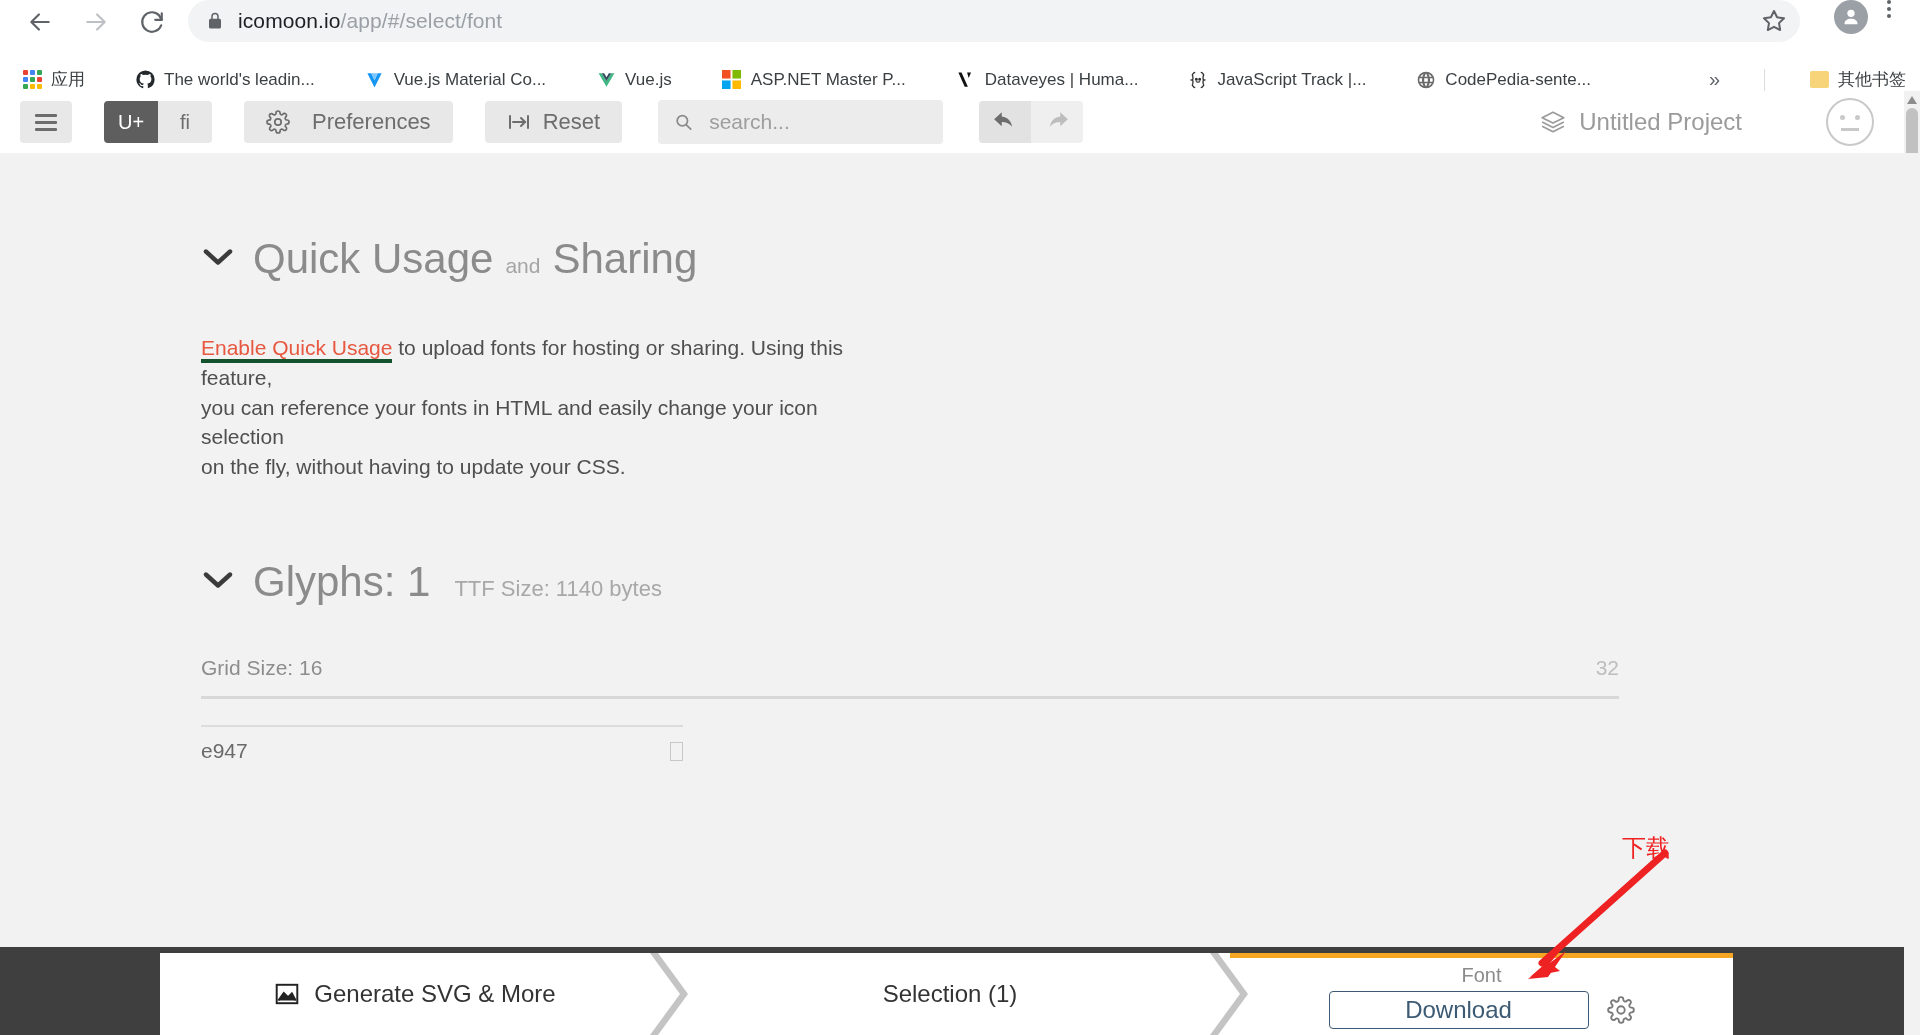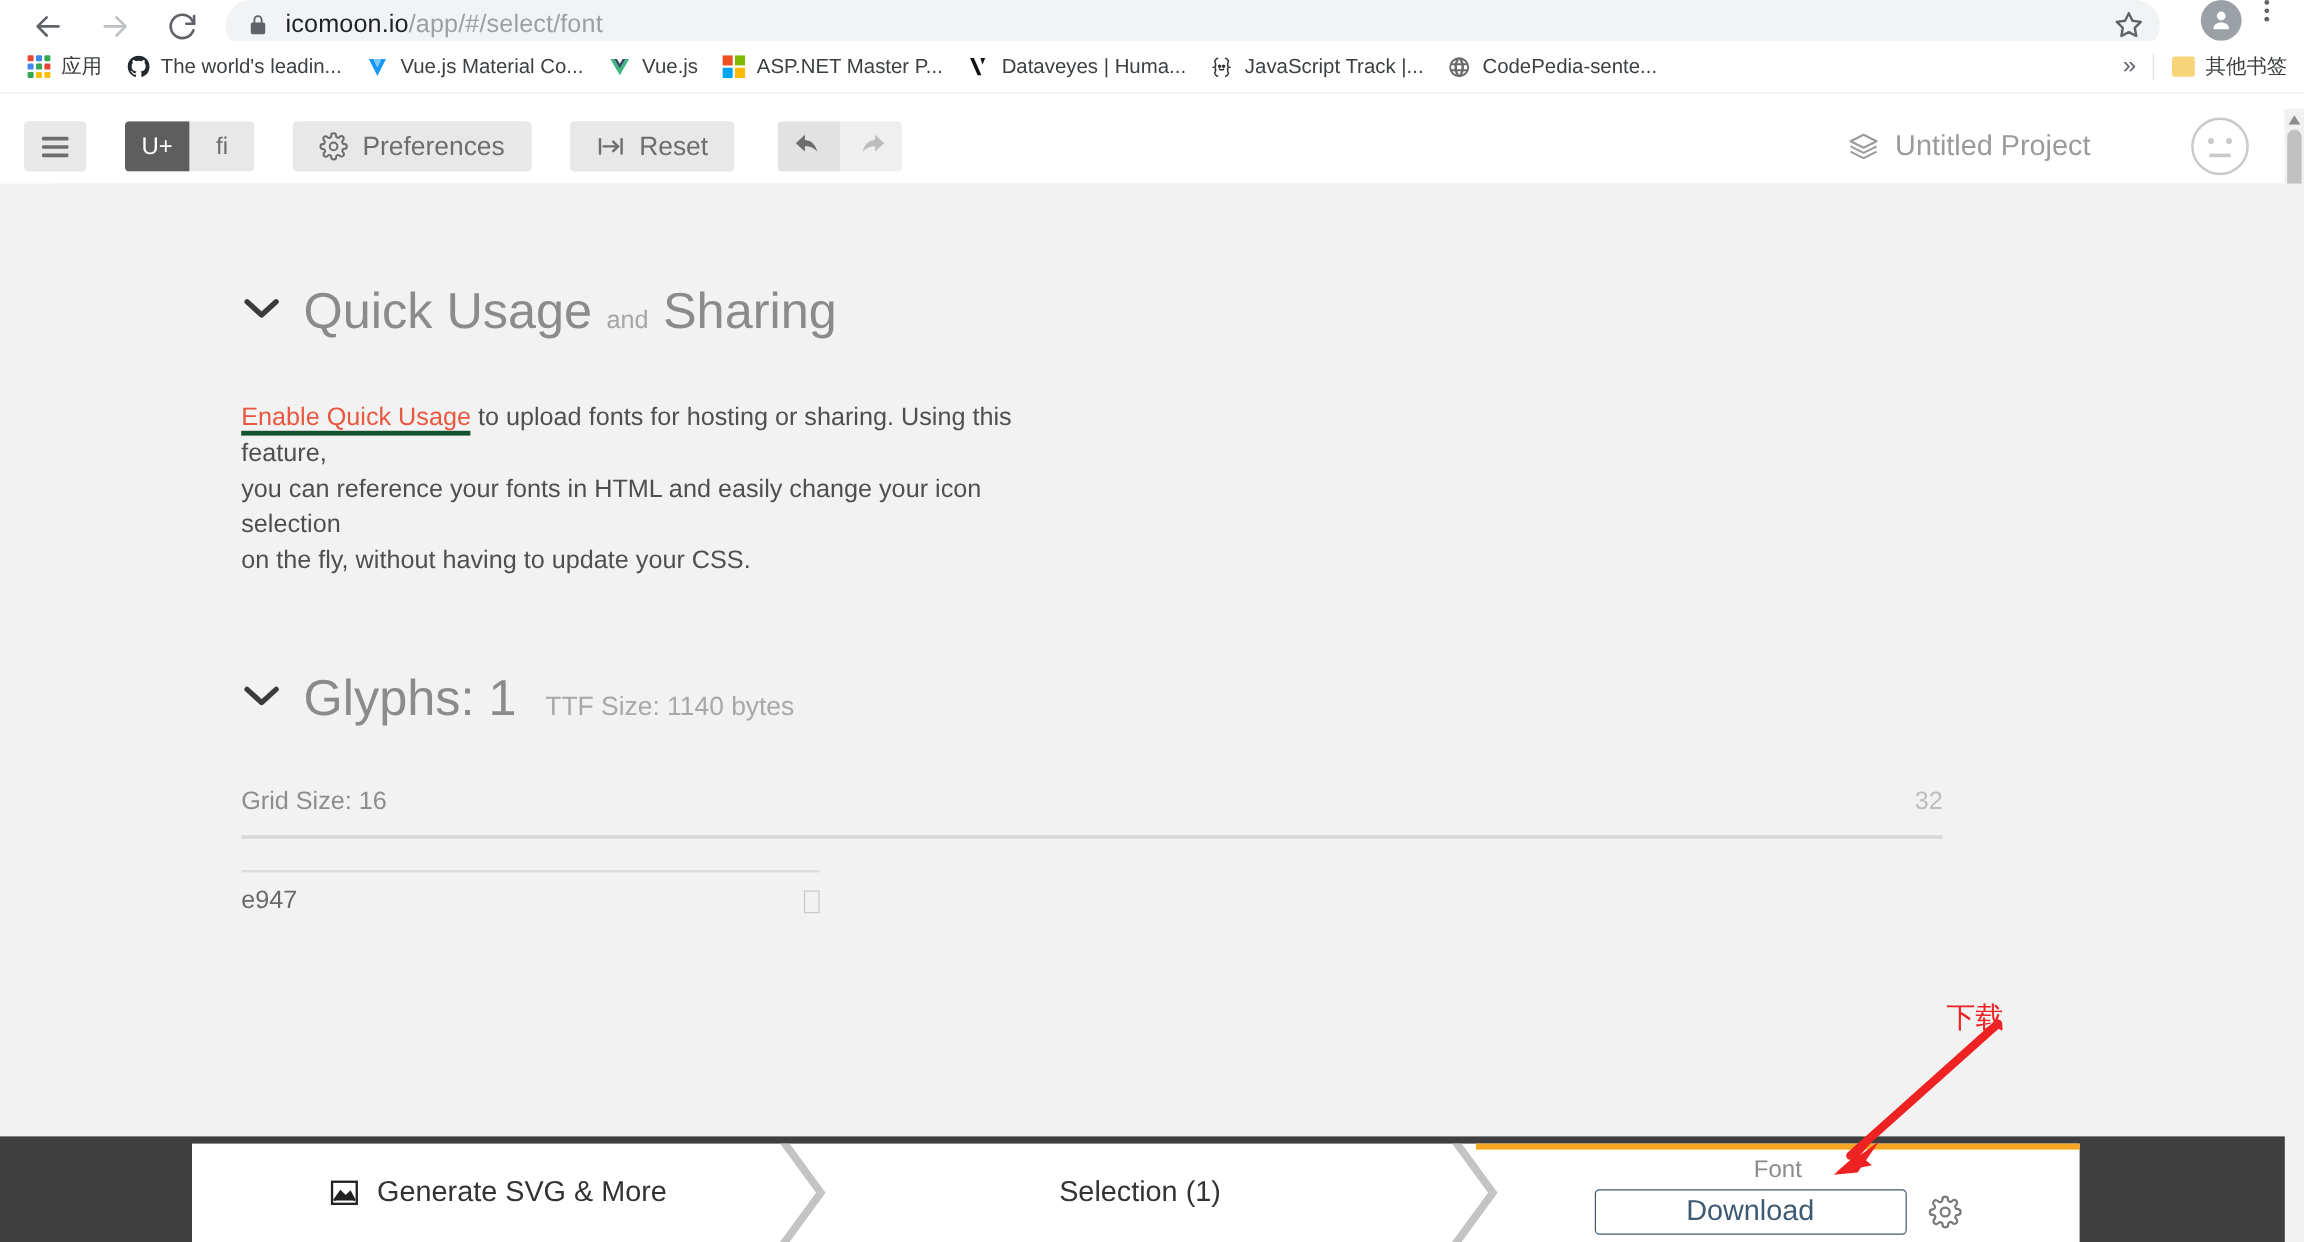--- a/index.html
+++ b/index.html
@@ -40,23 +40,24 @@
     width:34px; height:34px; border-radius:50%;
     background:#9aa0a6; margin:0 6px 0 22px;
     display:flex; align-items:center; justify-content:center;
     flex:0 0 auto;
   }
   .menu-dots { width:30px; margin-right:16px; display:flex; flex-direction:column; align-items:center; gap:3px; }
   .menu-dots i { width:4px; height:4px; border-radius:50%; background:#5f6368; display:block; }
 
   
   .bookmarks-bar {
-    position:absolute; top:34px; left:0; width:1920px; height:44px;
+    position:absolute; top:58px; left:0; width:1920px; height:44px;
     background:#ffffff; display:flex; align-items:center;
     border-bottom:1px solid #e8eaed;
+    gap:30px;
   }
   .bm { display:flex; align-items:center; height:30px; padding:0 8px; margin-right:4px; border-radius:4px; white-space:nowrap; }
   .bm:first-child { margin-left:14px; }
   .bm-label { font-size:17px; color:#3c4043; margin-left:9px; }
   .bm-ico { width:20px; height:20px; flex:0 0 auto; display:flex; align-items:center; justify-content:center; }
   .apps-grid { display:grid; grid-template-columns:repeat(3,5px); grid-gap:2px; }
   .apps-grid i { width:5px; height:5px; display:block; border-radius:1px; }
   .bm-overflow { margin-left:auto; font-size:20px; color:#5f6368; padding:0 14px; }
   .bm-sep { width:1px; height:22px; background:#dadce0; }
   .bm-other { display:flex; align-items:center; padding:0 14px 0 14px; }
@@ -74,21 +75,21 @@
     color:#6d6d6d; font-family:"Liberation Sans", sans-serif;
     display:flex; align-items:center; justify-content:center;
     height:42px; cursor:pointer;
   }
   .hamburger { width:52px; margin-left:20px; flex-direction:column; gap:4px; }
   .hamburger i { display:block; width:22px; height:3px; background:#6d6d6d; border-radius:1px; }
   .seg-group { display:flex; margin-left:32px; border-radius:4px; overflow:hidden; }
   .seg { width:54px; height:42px; display:flex; align-items:center; justify-content:center;
          font-size:20px; background:#e8e8e8; color:#6d6d6d; }
   .seg.active { background:#5e5e5e; color:#ffffff; }
-  .btn-pref { margin-left:32px; padding:0 22px; font-size:22px; gap:12px; }
+  .btn-pref { margin-left:32px; padding:0 22px; font-size:22px; gap:22px; }
   .btn-reset { margin-left:32px; padding:0 22px; font-size:22px; gap:12px; }
   .search-box {
     margin-left:36px; width:285px; height:44px; background:#ececec;
     border-radius:4px; display:flex; align-items:center; padding:0 16px; gap:14px;
   }
   .search-input {
     border:none; background:transparent; outline:none; font-size:21px;
     color:#8a8a8a; font-family:"Liberation Sans", sans-serif; width:100%;
   }
   .search-input::placeholder { color:#9e9e9e; }
@@ -346,20 +347,27 @@
       <button class="btn btn-reset">
         <svg width="24" height="20" viewBox="0 0 24 20" fill="none" stroke="#6d6d6d" stroke-width="2" stroke-linecap="round">
             <line x1="3" y1="4" x2="3" y2="16"></line>
             <line x1="21" y1="4" x2="21" y2="16"></line>
             <line x1="6" y1="10" x2="18" y2="10"></line>
             <polyline points="14 6 18 10 14 14" fill="none"></polyline>
           </svg>
         <span>Reset</span>
       </button>
 
+      <div class="search-box">
+        <svg width="22" height="22" viewBox="0 0 24 24" fill="none" stroke="#8a8a8a" stroke-width="2.2" stroke-linecap="round">
+            <circle cx="10.5" cy="10.5" r="6.5"></circle>
+            <line x1="15.5" y1="15.5" x2="21" y2="21"></line>
+          </svg>
+        <input class="search-input" type="text" placeholder="search..." style="">
+      </div>
 
       <div class="hist-group">
         <div class="hist undo">
           <svg width="26" height="26" viewBox="0 0 24 24" fill="currentColor">
               <path d="M9 7V3L2 9.5 9 16v-4.1c4.3 0 7.4 1.4 9.6 4.4-.9-4.4-3.6-8.8-9.6-9.3z"></path>
             </svg>
         </div>
         <div class="hist redo">
           <svg width="26" height="26" viewBox="0 0 24 24" fill="currentColor">
               <path d="M15 7V3l7 6.5L15 16v-4.1c-4.3 0-7.4 1.4-9.6 4.4.9-4.4 3.6-8.8 9.6-9.3z"></path>

